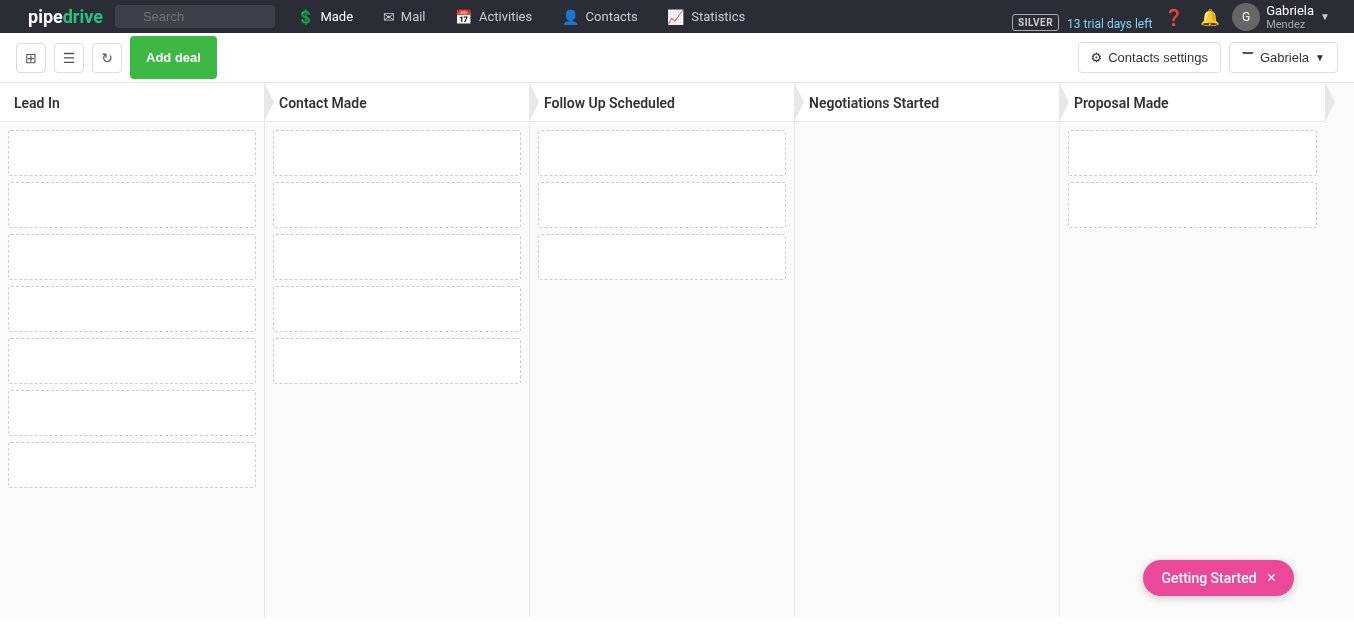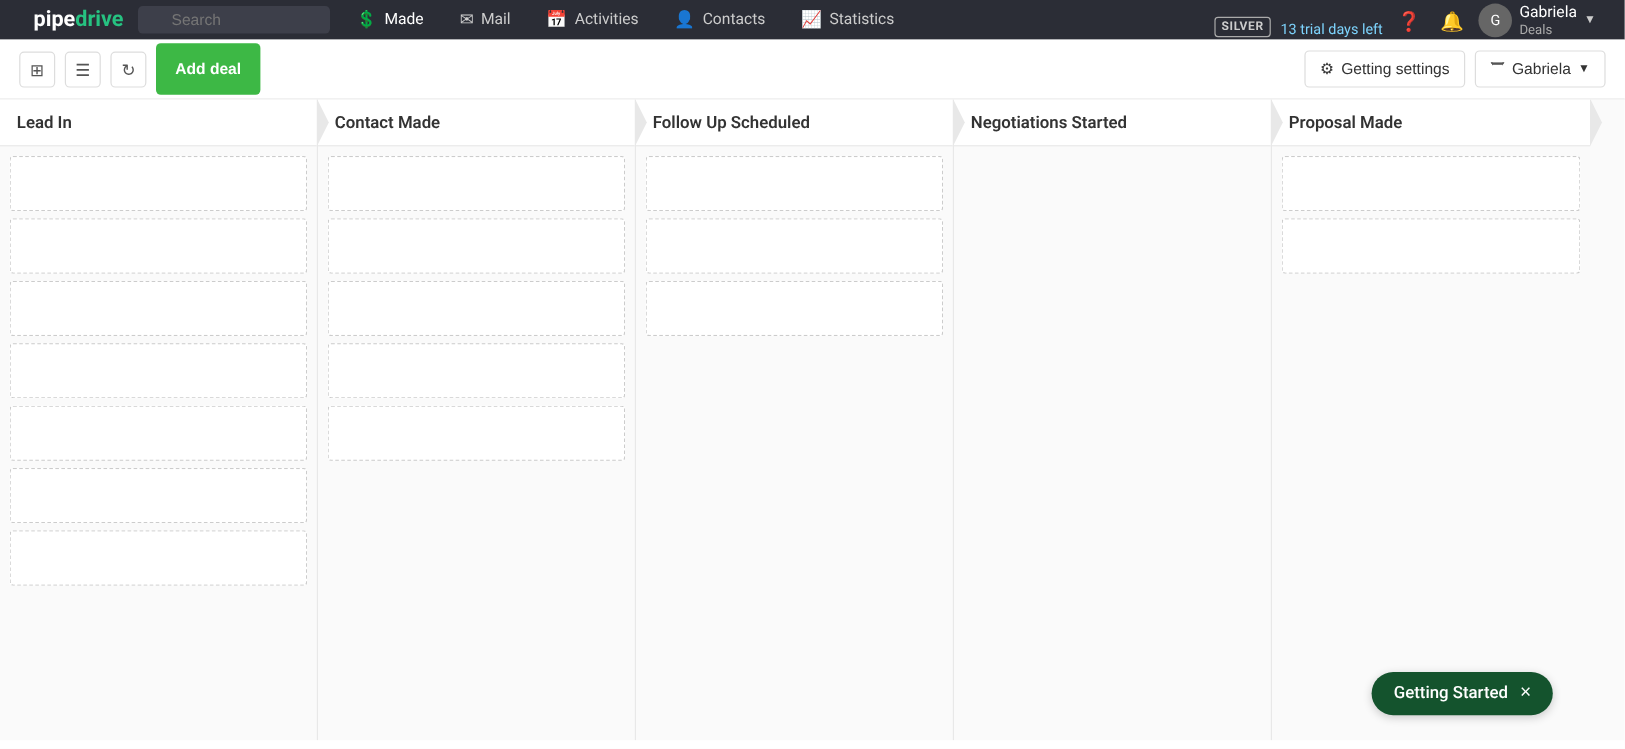--- a/index.html
+++ b/index.html
@@ -237,21 +237,21 @@
     .kanban::-webkit-scrollbar-thumb { background: #ccc; border-radius: 3px; }
 
     .col-body::-webkit-scrollbar { width: 4px; }
     .col-body::-webkit-scrollbar-thumb { background: #ddd; border-radius: 3px; }
 
     
     .getting-started-banner {
       position: fixed;
       bottom: 28px;
       right: 60px;
-      background: #14532d;
+      background: #ec4899;
       color: #fff;
       border-radius: 20px;
       padding: 10px 18px;
       font-size: 14px;
       font-weight: 500;
       display: flex;
       align-items: flex-start;
       gap: 10px;
       cursor: pointer;
       box-shadow: 0 2px 8px rgba(0,0,0,0.2);
@@ -304,21 +304,21 @@
 
   <div class="nav-right">
     <span class="badge-silver">SILVER</span>
     <span class="trial-text">13 trial days left</span>
     <span class="nav-icon-btn">❓</span>
     <span class="nav-icon-btn">🔔</span>
     <div class="user-info">
       <div class="avatar">G</div>
       <div class="user-text">
         <span class="user-name">Gabriela</span>
-        <span class="user-sub">Deals</span>
+        <span class="user-sub">Mendez</span>
       </div>
       <span style="color:#ccc;font-size:10px;">▼</span>
     </div>
   </div>
 </nav>
 
 <div class="toolbar">
   <button class="toolbar-btn">
     <span>⊞</span>
   </button>
@@ -326,21 +326,21 @@
     <span>☰</span>
   </button>
   <button class="toolbar-btn">
     <span>↻</span>
   </button>
   <button class="add-deal-btn">Add deal</button>
 
   <div class="toolbar-right">
     <button class="pipeline-settings-btn">
       <span>⚙</span>
-      <span>Getting settings</span>
+      <span>Contacts settings</span>
     </button>
     <button class="filter-btn">
       <span style="display: inline-block; width: 12px; height: 12px; border-top: 2px solid rgb(85, 85, 85); border-left: 2px solid rgb(85, 85, 85); border-right: 2px solid rgb(85, 85, 85); border-bottom: none; clip-path: polygon(0px 0px, 100% 0px, 60% 60%, 60% 100%, 40% 100%, 40% 60%); font-size: 0px;">⚡</span>
       <span>Gabriela</span>
       <span style="font-size:10px;">▼</span>
     </button>
   </div>
 </div>
 
 <div class="kanban" id="kanban-board" style="position: relative;">

